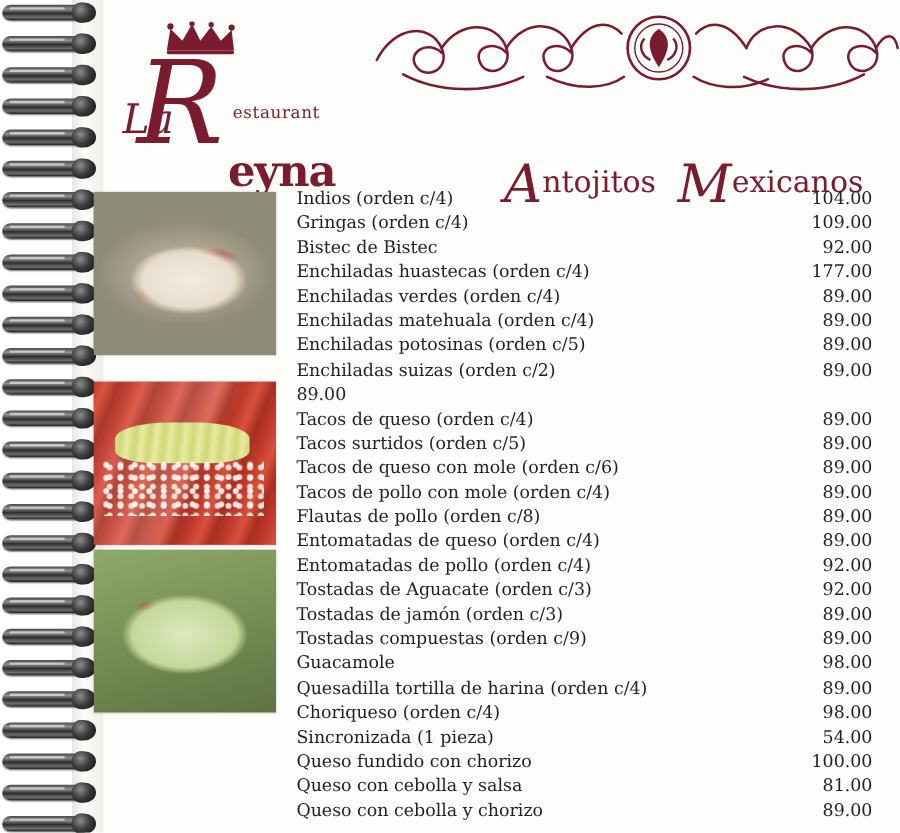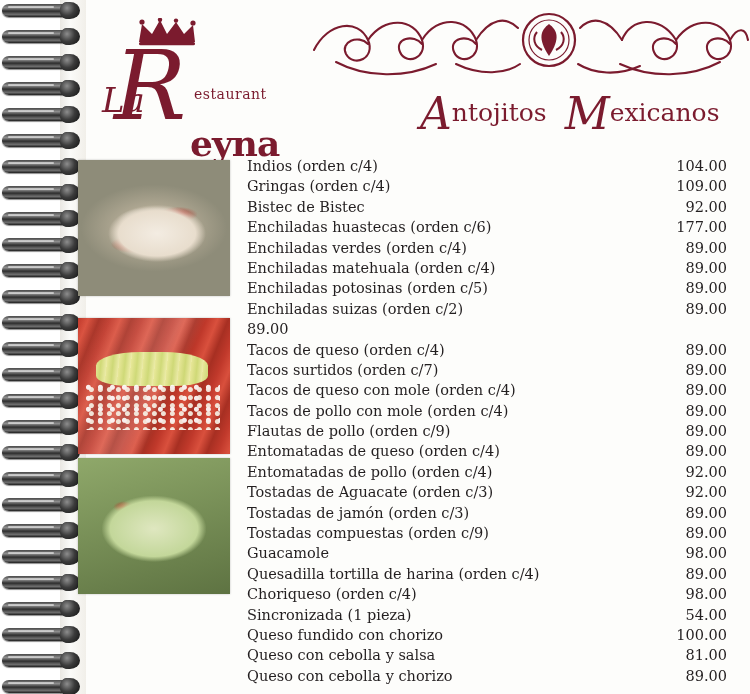--- a/index.html
+++ b/index.html
@@ -155,21 +155,21 @@
     font-family: "DejaVu Serif", serif;
     font-style: italic;
     font-size: 44px;
     line-height: 44px;
     vertical-align: -8px;
   }
   .st-rest {
     font-family: "DejaVu Serif", serif;
     font-size: 25px;
   }
-  .st-word { display: inline-block; white-space: nowrap; }
+  .st-word { display: inline-block; white-space: nowrap; margin-top: 40px; }
   .st-gap { display: inline-block; width: 18px; }
 
   
   .photos {
     position: absolute;
     left: 78px;
     top: 160px;
     width: 155px;
     height: 400px;
   }
@@ -459,21 +459,21 @@
       </div>
       <div class="row">
         <span class="name">Gringas (orden c/4)</span>
         <span class="price">109.00</span>
       </div>
       <div class="row">
         <span class="name">Bistec de Bistec</span>
         <span class="price">92.00</span>
       </div>
       <div class="row">
-        <span class="name">Enchiladas huastecas (orden c/6)</span>
+        <span class="name">Enchiladas huastecas (orden c/4)</span>
         <span class="price">177.00</span>
       </div>
       <div class="row">
         <span class="name">Enchiladas verdes (orden c/4)</span>
         <span class="price">89.00</span>
       </div>
       <div class="row">
         <span class="name">Enchiladas matehuala (orden c/4)</span>
         <span class="price">89.00</span>
       </div>
@@ -486,33 +486,33 @@
         <span class="price">89.00</span>
       </div>
       <div class="row">
         <span class="price">89.00</span>
       </div>
       <div class="row">
         <span class="name">Tacos de queso (orden c/4)</span>
         <span class="price">89.00</span>
       </div>
       <div class="row">
-        <span class="name">Tacos surtidos (orden c/7)</span>
-        <span class="price">89.00</span>
-      </div>
-      <div class="row">
-        <span class="name">Tacos de queso con mole (orden c/4)</span>
+        <span class="name">Tacos surtidos (orden c/5)</span>
+        <span class="price">89.00</span>
+      </div>
+      <div class="row">
+        <span class="name">Tacos de queso con mole (orden c/6)</span>
         <span class="price">89.00</span>
       </div>
       <div class="row">
         <span class="name">Tacos de pollo con mole (orden c/4)</span>
         <span class="price">89.00</span>
       </div>
       <div class="row">
-        <span class="name">Flautas de pollo (orden c/9)</span>
+        <span class="name">Flautas de pollo (orden c/8)</span>
         <span class="price">89.00</span>
       </div>
       <div class="row">
         <span class="name">Entomatadas de queso (orden c/4)</span>
         <span class="price">89.00</span>
       </div>
       <div class="row">
         <span class="name">Entomatadas de pollo (orden c/4)</span>
         <span class="price">92.00</span>
       </div>

